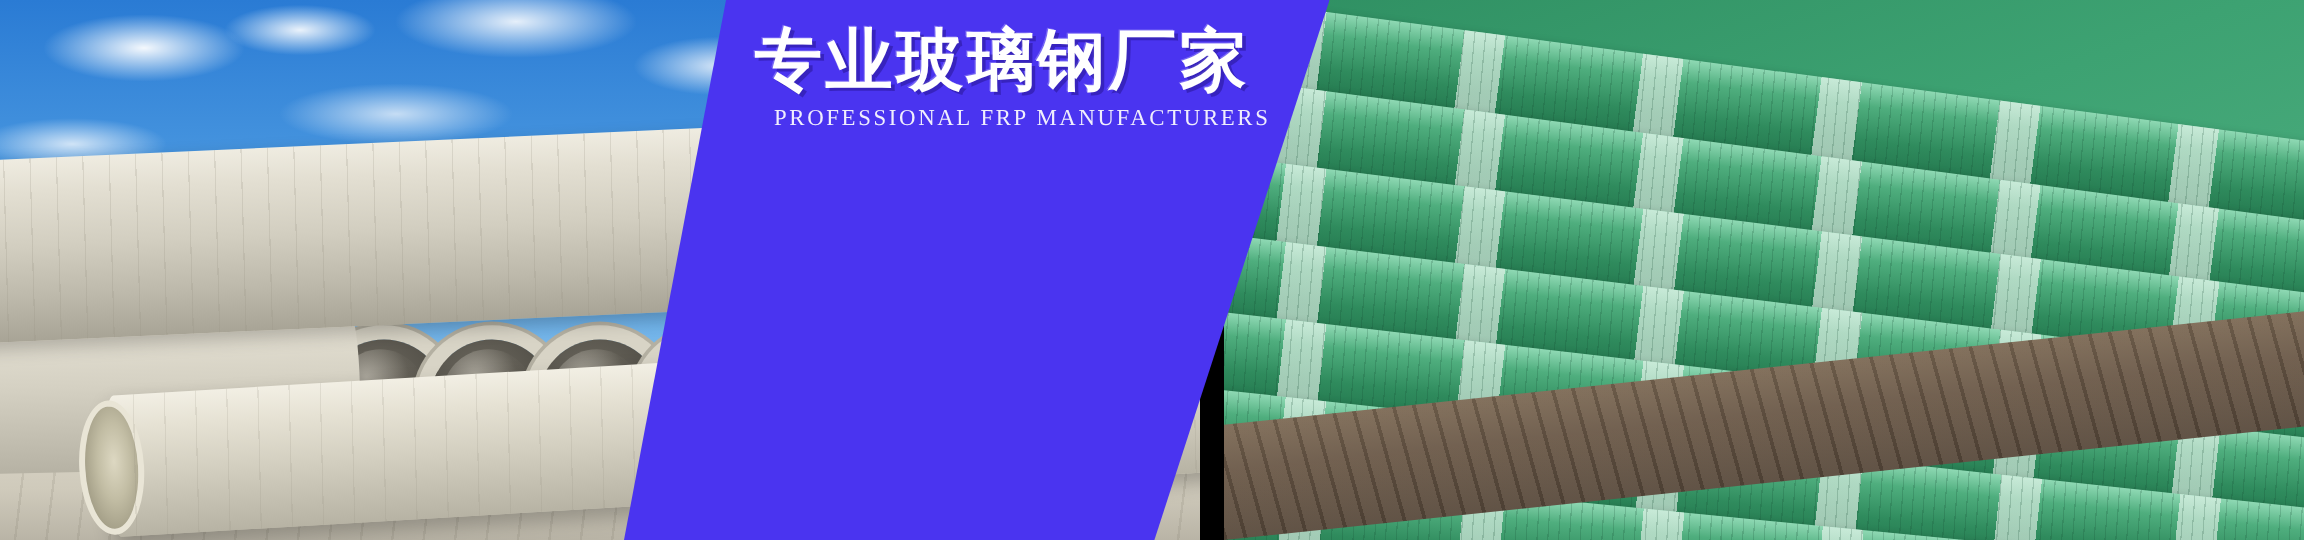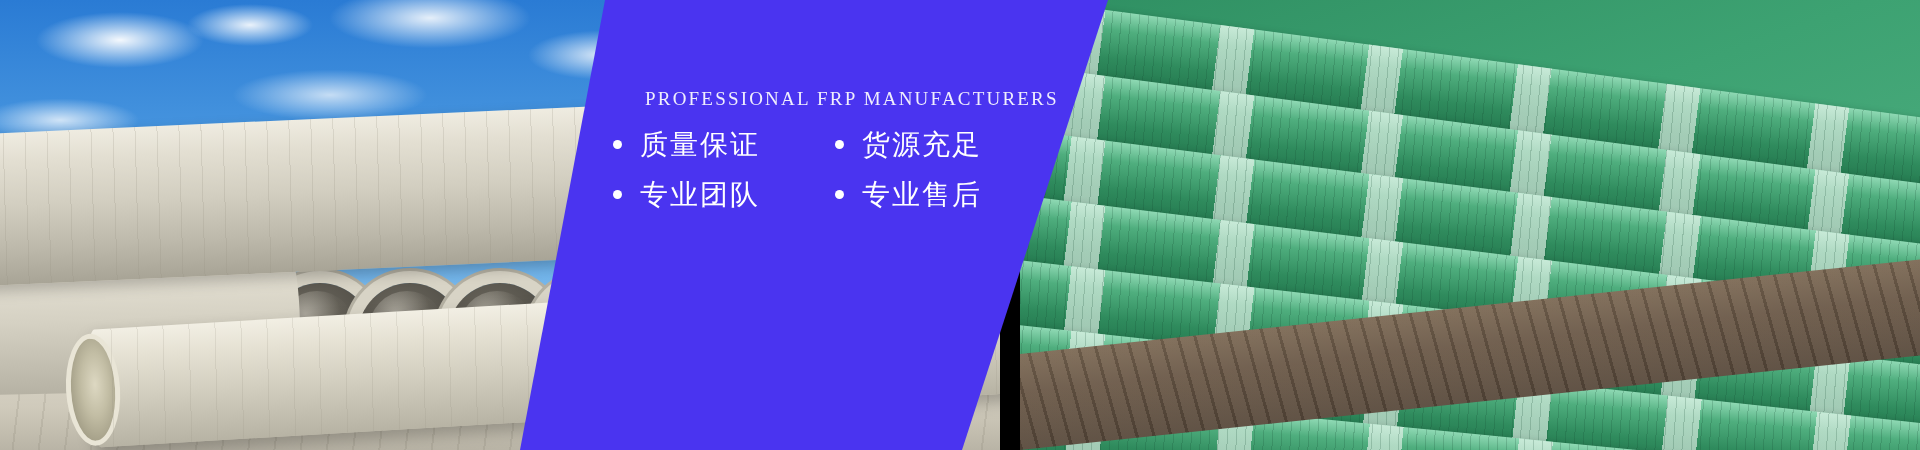--- a/index.html
+++ b/index.html
@@ -160,40 +160,19 @@
     <div class="gp" style="top:176px; transform:rotate(7.0deg);"></div>
     <div class="gp" style="top:242px; transform:rotate(6.6deg);"></div>
     <div class="gp" style="top:308px; transform:rotate(6.2deg);"></div>
     <div class="gp" style="top:374px; transform:rotate(5.6deg);"></div>
     <div class="dirt"></div>
   </div>
 
   <div class="panel"></div>
 
   <div class="panel-inner">
+    <div class="headline">专业玻璃钢厂家</div>
 
     <div class="subtitle">PROFESSIONAL  FRP  MANUFACTURERS</div>
 
-    <div class="bullets">
-      <div class="b-row">
-        <div class="b-item">
-          <span class="b-dot"></span>
-          <span class="b-txt">质量保证</span>
-        </div>
-        <div class="b-item col2">
-          <span class="b-dot"></span>
-          <span class="b-txt">货源充足</span>
-        </div>
-      </div>
-      <div class="b-row">
-        <div class="b-item">
-          <span class="b-dot"></span>
-          <span class="b-txt">专业团队</span>
-        </div>
-        <div class="b-item col2">
-          <span class="b-dot"></span>
-          <span class="b-txt">专业售后</span>
-        </div>
-      </div>
-    </div>
   </div>
 
 </div>
 
 </body></html>

